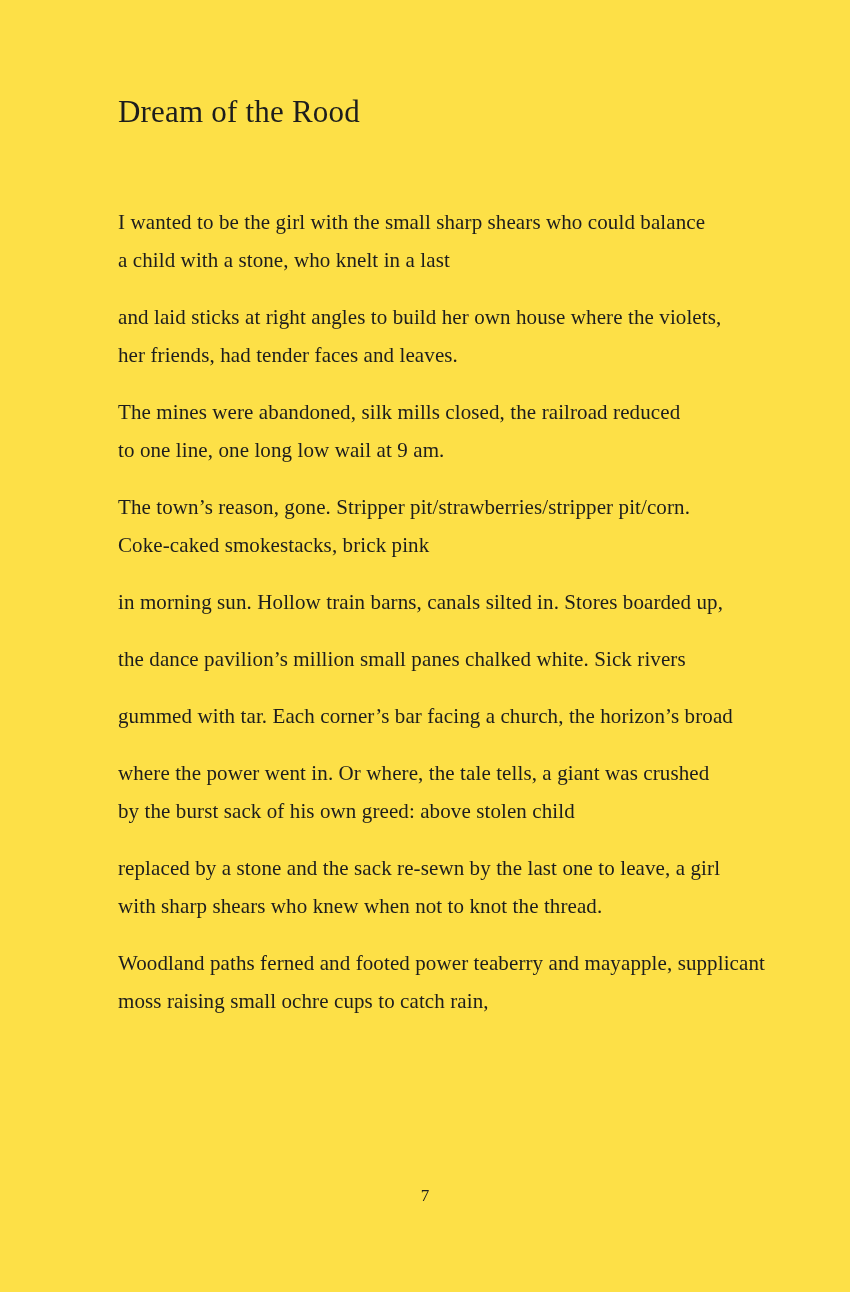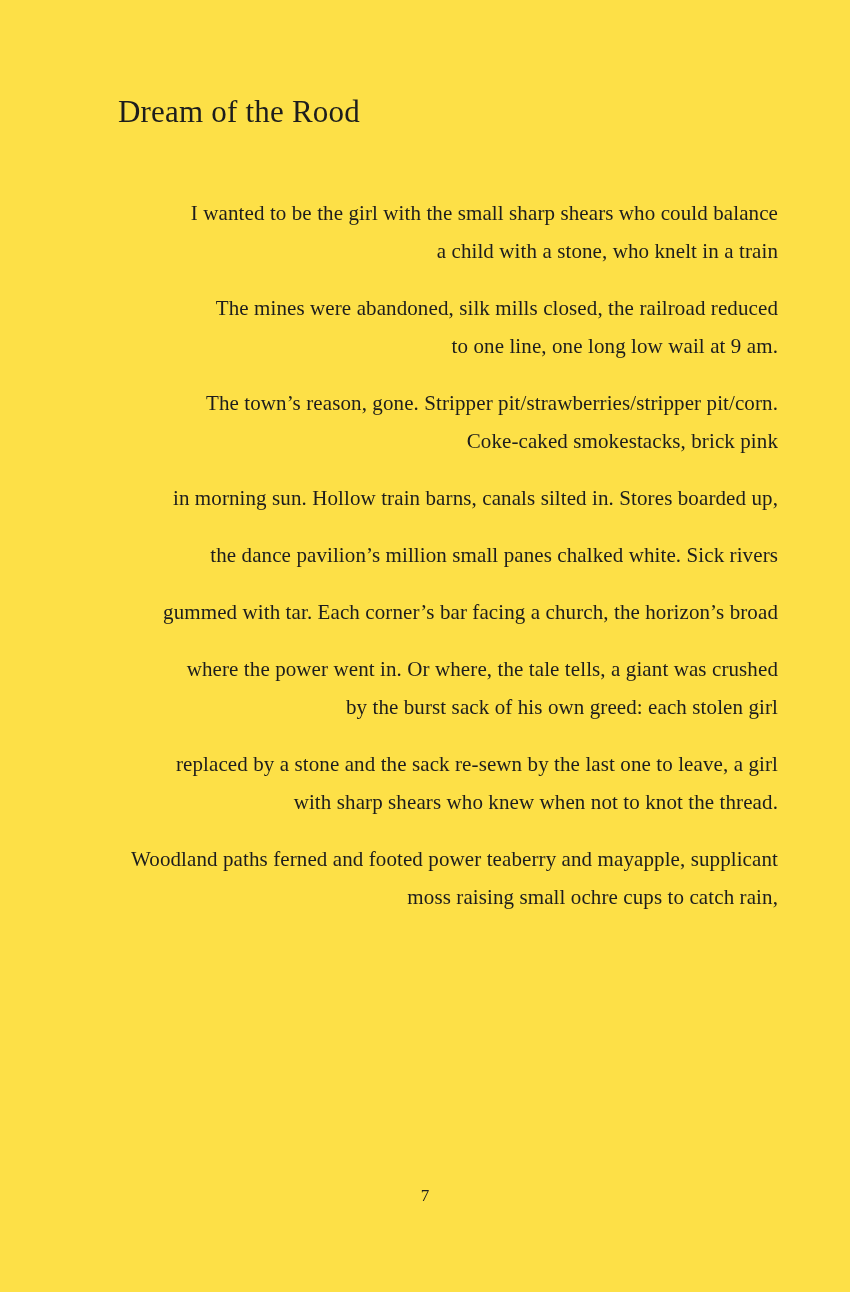--- a/index.html
+++ b/index.html
@@ -23,23 +23,22 @@
     margin: 0;
     font-size: 31px;
     font-weight: 400;
     line-height: 1.15;
     letter-spacing: 0.2px;
     white-space: nowrap;
   }
   .poem {
     position: absolute;
     left: 118px;
-    top: 194px;
+    top: 203px;
     width: 660px;
-    text-align: right;
   }
   .stanza {
     margin: 0 0 19px 0;
     padding: 0;
   }
   .line {
     font-size: 21px;
     line-height: 38px;
     white-space: nowrap;
     letter-spacing: 0.1px;
@@ -58,23 +57,27 @@
 <body>
 
 <div class="page">
 
   <h1 class="title">Dream of the Rood</h1>
 
   <div class="poem">
 
     <div class="stanza">
       <div class="line">I wanted to be the girl with the small sharp shears who could balance</div>
-      <div class="line">a child with a stone, who knelt in a train</div>
+      <div class="line">a child with a stone, who knelt in a last</div>
     </div>
 
+    <div class="stanza">
+      <div class="line">and laid sticks at right angles to build her own house where the violets,</div>
+      <div class="line">her friends, had tender faces and leaves.</div>
+    </div>
 
     <div class="stanza">
       <div class="line">The mines were abandoned, silk mills closed, the railroad reduced</div>
       <div class="line">to one line, one long low wail at 9 am.</div>
     </div>
 
     <div class="stanza">
       <div class="line">The town’s reason, gone. Stripper pit/strawberries/stripper pit/corn.</div>
       <div class="line">Coke-caked smokestacks, brick pink</div>
     </div>
@@ -86,21 +89,21 @@
     <div class="stanza">
       <div class="line">the dance pavilion’s million small panes chalked white. Sick rivers</div>
     </div>
 
     <div class="stanza">
       <div class="line">gummed with tar. Each corner’s bar facing a church, the horizon’s broad</div>
     </div>
 
     <div class="stanza">
       <div class="line">where the power went in. Or where, the tale tells, a giant was crushed</div>
-      <div class="line">by the burst sack of his own greed: each stolen girl</div>
+      <div class="line">by the burst sack of his own greed: above stolen child</div>
     </div>
 
     <div class="stanza">
       <div class="line">replaced by a stone and the sack re-sewn by the last one to leave, a girl</div>
       <div class="line">with sharp shears who knew when not to knot the thread.</div>
     </div>
 
     <div class="stanza">
       <div class="line">Woodland paths ferned and footed power teaberry and mayapple, supplicant</div>
       <div class="line">moss raising small ochre cups to catch rain,</div>

